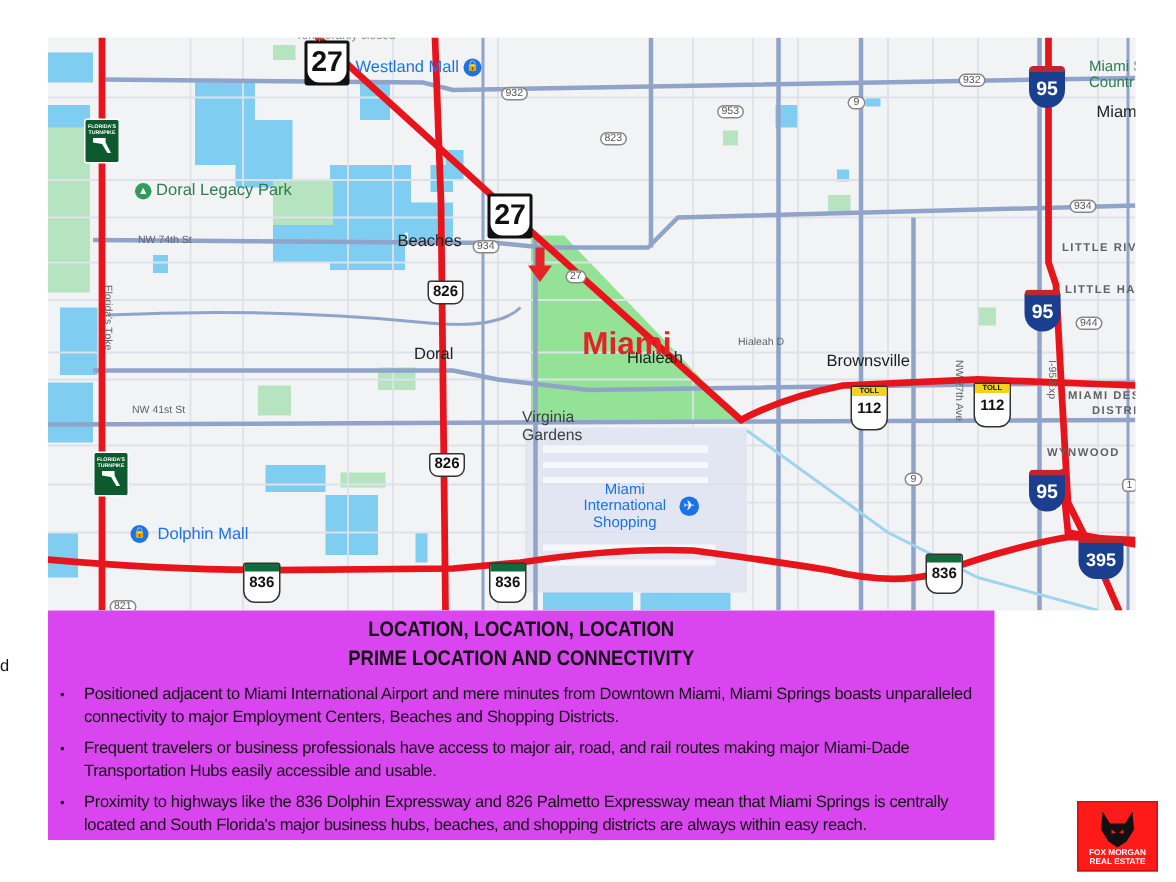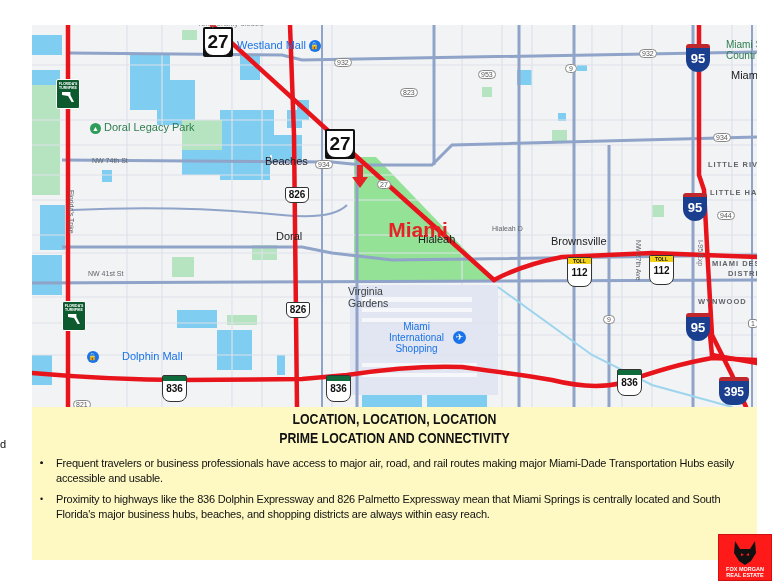--- a/index.html
+++ b/index.html
@@ -7,21 +7,21 @@
   .map{position:absolute;left:32px;top:25px;width:725px;height:382px;background:#f2f3f5;overflow:hidden;}
   .map svg{position:absolute;left:0;top:0;}
   .lbl{position:absolute;font-family:"Liberation Sans",sans-serif;white-space:nowrap;}
   .place{font-size:11px;color:#3c4043;}
   .place-b{font-size:11px;color:#202124;}
   .hood{font-size:7.5px;letter-spacing:1px;color:#5f6368;font-weight:bold;}
   .poi-green{font-size:11px;color:#2e7d4f;}
   .poi-blue{font-size:11px;color:#1a73e8;}
   .street{font-size:7px;color:#5f6368;}
   .ms-label{position:absolute;left:338px;top:193px;font-size:21px;font-weight:bold;color:#e52226;line-height:24px;text-align:center;width:96px;}
-  .panel{position:absolute;left:32px;top:407px;width:725px;height:153px;background:#fef9c3;}
+  .panel{position:absolute;left:32px;top:407px;width:631px;height:153px;background:#d946ef;}
   .panel h2{margin:0;text-align:center;font-family:"Liberation Sans Narrow","Liberation Sans",sans-serif;font-size:14px;font-weight:bold;color:#111;line-height:19px;transform:scaleX(0.88);}
   .panel .titles{padding-top:3px;}
   .panel ul{margin:8px 0 0 0;padding:0 10px 0 24px;list-style:none;}
   .panel li{position:relative;font-size:11px;line-height:15px;color:#111;margin-bottom:6px;letter-spacing:-0.2px;}
   .panel li .dot{position:absolute;left:-16px;top:0;font-size:9px;}
   .logo{position:absolute;left:718px;top:534px;width:52px;height:45px;background:#ff1a1a;border:1px solid #d01010;}
   .logo .t{position:absolute;left:0;width:52px;text-align:center;color:#fff;font-size:5.5px;font-weight:bold;line-height:6px;}
   .stray{position:absolute;left:0;top:438px;font-size:11px;color:#111;}
 </style>
 </head>
@@ -187,39 +187,39 @@
     <div style="font-size:10px;font-weight:bold;text-align:center;line-height:18px;color:#111;">112</div>
   </div>
   <div class="lbl" style="left:617px;top:230px;width:23px;height:28px;background:#fff;border:1px solid #333;border-radius:2px 2px 8px 8px;">
     <div style="height:6px;background:#f2d21b;font-size:5px;font-weight:bold;text-align:center;line-height:6px;color:#111;">TOLL</div>
     <div style="font-size:10px;font-weight:bold;text-align:center;line-height:18px;color:#111;">112</div>
   </div>
 
   <div class="lbl" style="left:654px;top:19px;width:24px;height:24px;background:#1b3f8f;border-radius:3px 3px 12px 12px;border-top:4px solid #c0272d;text-align:center;color:#fff;font-size:13px;font-weight:bold;line-height:22px;">95</div>
   <div class="lbl" style="left:651px;top:168px;width:24px;height:24px;background:#1b3f8f;border-radius:3px 3px 12px 12px;border-top:4px solid #c0272d;text-align:center;color:#fff;font-size:13px;font-weight:bold;line-height:22px;">95</div>
   <div class="lbl" style="left:654px;top:288px;width:24px;height:24px;background:#1b3f8f;border-radius:3px 3px 12px 12px;border-top:4px solid #c0272d;text-align:center;color:#fff;font-size:13px;font-weight:bold;line-height:22px;">95</div>
-  <div class="lbl" style="left:687px;top:333px;width:30px;height:24px;background:#1b3f8f;border-radius:3px 3px 12px 12px;border-top:4px solid #c0272d;text-align:center;color:#fff;font-size:12px;font-weight:bold;line-height:22px;margin-top:19px;">395</div>
+  <div class="lbl" style="left:687px;top:333px;width:30px;height:24px;background:#1b3f8f;border-radius:3px 3px 12px 12px;border-top:4px solid #c0272d;text-align:center;color:#fff;font-size:12px;font-weight:bold;line-height:22px;">395</div>
 
   <div class="lbl" style="left:302px;top:33px;font-size:7px;border:1px solid #888;border-radius:6px;padding:0 2px;background:#fff;color:#555;">932</div>
   <div class="lbl" style="left:607px;top:24px;font-size:7px;border:1px solid #888;border-radius:6px;padding:0 2px;background:#fff;color:#555;">932</div>
   <div class="lbl" style="left:446px;top:45px;font-size:7px;border:1px solid #888;border-radius:6px;padding:0 2px;background:#fff;color:#555;">953</div>
   <div class="lbl" style="left:533px;top:39px;font-size:7px;border:1px solid #888;border-radius:6px;padding:0 3px;background:#fff;color:#555;">9</div>
   <div class="lbl" style="left:571px;top:290px;font-size:7px;border:1px solid #888;border-radius:6px;padding:0 3px;background:#fff;color:#555;">9</div>
   <div class="lbl" style="left:368px;top:63px;font-size:7px;border:1px solid #888;border-radius:6px;padding:0 2px;background:#fff;color:#555;">823</div>
   <div class="lbl" style="left:283px;top:135px;font-size:7px;border:1px solid #888;border-radius:6px;padding:0 2px;background:#fff;color:#555;">934</div>
   <div class="lbl" style="left:681px;top:108px;font-size:7px;border:1px solid #888;border-radius:6px;padding:0 2px;background:#fff;color:#555;">934</div>
   <div class="lbl" style="left:685px;top:186px;font-size:7px;border:1px solid #888;border-radius:6px;padding:0 2px;background:#fff;color:#555;">944</div>
   <div class="lbl" style="left:41px;top:375px;font-size:7px;border:1px solid #888;border-radius:6px;padding:0 2px;background:#fff;color:#555;">821</div>
   <div class="lbl" style="left:716px;top:294px;font-size:7px;border:1px solid #888;border-radius:3px;padding:0 2px;background:#fff;color:#555;">1</div>
 
   <div class="lbl place-b" style="left:233px;top:130px;">Beaches</div>
   <div class="lbl place-b" style="left:211px;top:205px;margin-left:33px;">Doral</div>
   <div class="lbl place-b" style="left:386px;top:208px;">Hialeah</div>
   <div class="lbl place-b" style="left:519px;top:210px;">Brownsville</div>
-  <div class="lbl place" style="left:316px;top:260px;line-height:12px;font-size:10.5px;">
+  <div class="lbl place" style="left:316px;top:247px;line-height:12px;font-size:10.5px;">
     <div>Virginia</div>
     <div>Gardens</div>
   </div>
   <div class="lbl place-b" style="left:699px;top:44px;">Miami Sho</div>
   <div class="lbl hood" style="left:676px;top:135px;">LITTLE RIVER</div>
   <div class="lbl hood" style="left:678px;top:163px;">LITTLE HAITI</div>
   <div class="lbl hood" style="left:680px;top:234px;text-align:right;line-height:10px;">
     <div>MIAMI DESIG</div>
     <div>DISTRICT</div>
   </div>
@@ -235,21 +235,21 @@
   <div class="lbl poi-blue" style="left:205px;top:14px;">
     <span>Westland Mall</span>
     <span style="display:inline-block;width:12px;height:12px;border-radius:50%;background:#1a73e8;color:#fff;font-size:7px;text-align:center;line-height:12px;vertical-align:middle;">🔒</span>
   </div>
   <div class="lbl poi-green" style="left:58px;top:96px;">
     <span style="display:inline-block;width:11px;height:11px;border-radius:50%;background:#2e9d5a;color:#fff;font-size:7px;text-align:center;line-height:11px;vertical-align:middle;">▲</span>
     <span>Doral Legacy Park</span>
   </div>
   <div class="lbl poi-blue" style="left:55px;top:325px;">
     <span style="display:inline-block;width:12px;height:12px;border-radius:50%;background:#1a73e8;color:#fff;font-size:7px;text-align:center;line-height:12px;vertical-align:middle;">🔒</span>
-    <span style="margin-left:20px;">Dolphin Mall</span>
+    <span style="margin-left:3px;">Dolphin Mall</span>
   </div>
   <div class="lbl poi-blue" style="left:357px;top:296px;text-align:center;line-height:11px;font-size:10px;">
     <div>Miami</div>
     <div>International</div>
     <div>Shopping</div>
   </div>
   <div class="lbl" style="left:421px;top:306px;width:13px;height:13px;border-radius:50%;background:#1a73e8;color:#fff;font-size:9px;text-align:center;line-height:13px;">✈</div>
   <div class="lbl poi-green" style="left:694px;top:14px;line-height:11px;font-size:10px;">
     <div>Miami S</div>
     <div>Countr</div>
@@ -260,21 +260,21 @@
     <div>Miami</div>
   </div>
 </div>
 
 <div class="panel">
   <div class="titles">
     <h2>LOCATION, LOCATION, LOCATION</h2>
     <h2>PRIME LOCATION AND CONNECTIVITY</h2>
   </div>
   <ul>
-    <li><span class="dot">•</span></li>
+    <li><span class="dot">•</span><span>Positioned adjacent to Miami International Airport and mere minutes from Downtown Miami, Miami Springs boasts unparalleled connectivity to major Employment Centers, Beaches and Shopping Districts.</span></li>
     <li><span class="dot">•</span><span>Frequent travelers or business professionals have access to major air, road, and rail routes making major Miami-Dade Transportation Hubs easily accessible and usable.</span></li>
     <li><span class="dot">•</span><span>Proximity to highways like the 836 Dolphin Expressway and 826 Palmetto Expressway mean that Miami Springs is centrally located and South Florida's major business hubs, beaches, and shopping districts are always within easy reach.</span></li>
   </ul>
 </div>
 
 <div class="logo">
   <svg width="52" height="30" viewBox="0 0 52 30" style="position:absolute;left:0;top:2px;">
     <polygon points="16,4 21,12 31,12 36,4 37,16 32,24 26,28 20,24 15,16" fill="#111"></polygon>
     <polygon points="22,16 25,18 22,19" fill="#ff1a1a"></polygon>
     <polygon points="30,16 27,18 30,19" fill="#ff1a1a"></polygon>

